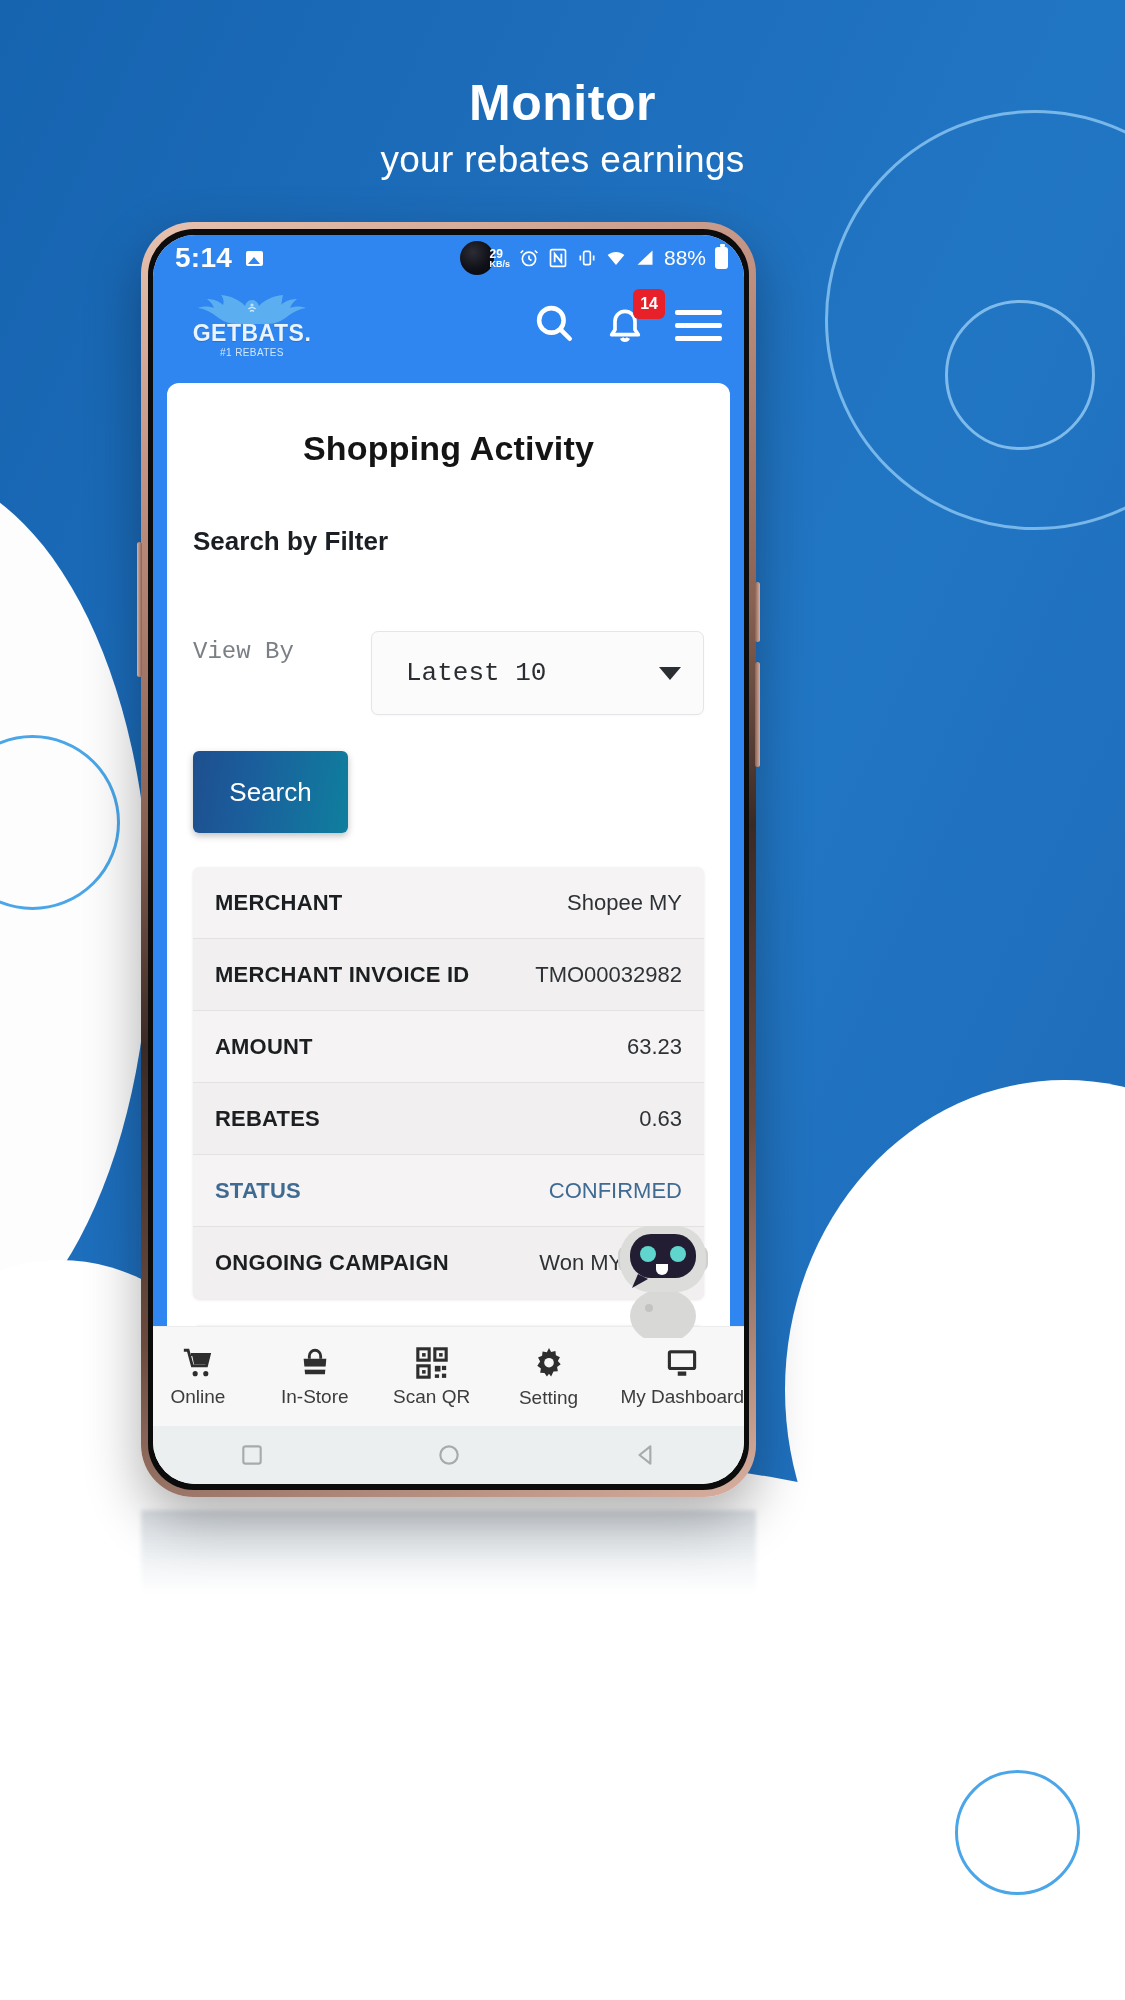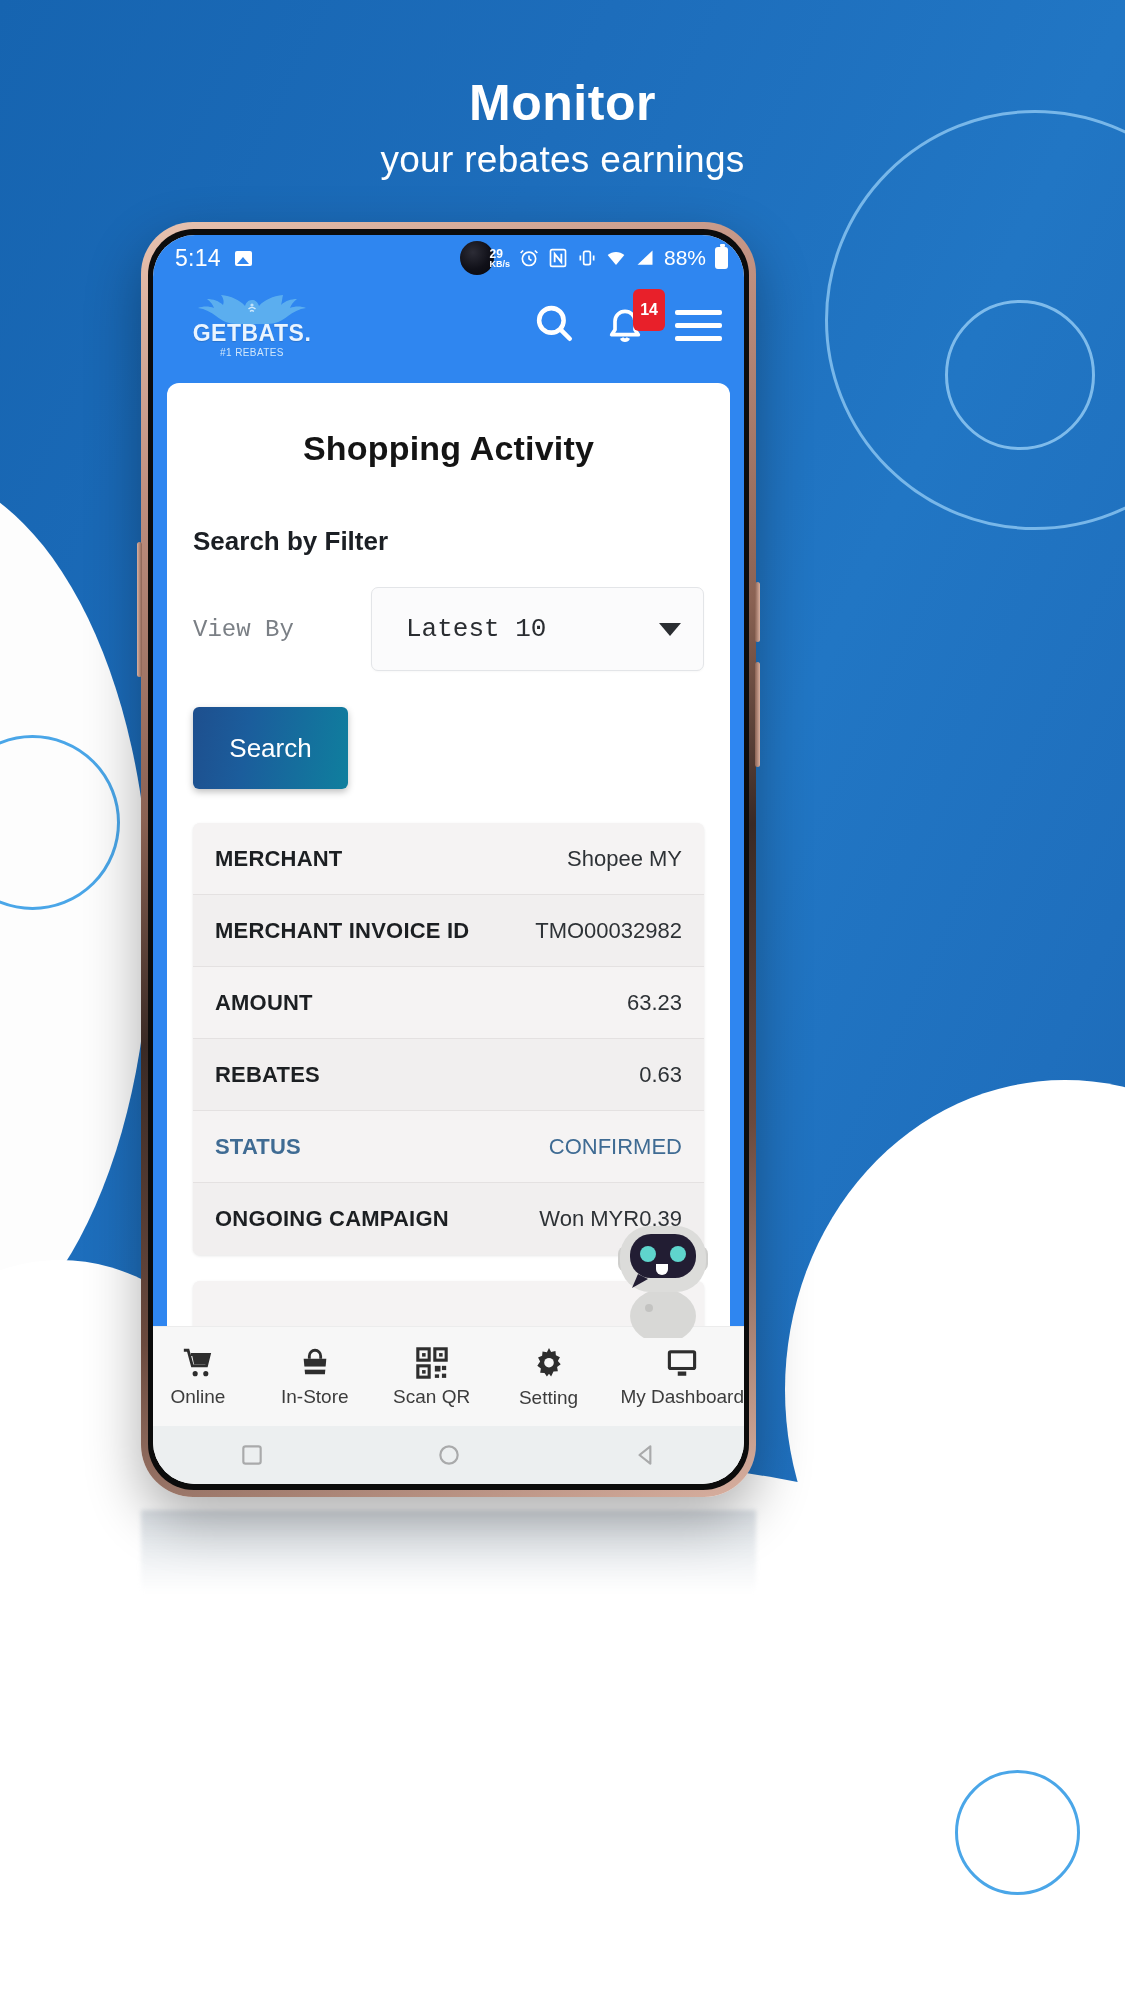--- a/index.html
+++ b/index.html
@@ -114,21 +114,21 @@
   }
 
   
   #statusbar {
     height: 46px; background: #2f86f0;
     display: flex; align-items: center;
     padding: 0 16px 0 22px;
     color: #ffffff;
     position: relative;
   }
-  #status-time { font-size: 23px; font-weight: 400; letter-spacing: .3px; }
+  #status-time { font-size: 28px; font-weight: 700; letter-spacing: .3px; }
   .sb-left-icons { display: flex; align-items: center; gap: 8px; margin-left: 14px; }
   .sb-right { margin-left: auto; display: flex; align-items: center; gap: 9px; }
   .icon-img {
     width: 17px; height: 15px; background: #fff; border-radius: 2px;
     position: relative; display: inline-block;
   }
   .icon-img::after {
     content:""; position:absolute; left:2px; bottom:2px;
     border-left: 6px solid transparent; border-right: 6px solid transparent;
     border-bottom: 7px solid #2f86f0;
@@ -167,21 +167,21 @@
     font-size: 23px; font-weight: bold; color: #e9f4ff; letter-spacing: .5px;
     line-height: 1; text-shadow: 0 1px 1px rgba(0,0,0,.15);
   }
   #logo-tag { font-size: 10px; color: #cfe6fb; letter-spacing: .4px; margin-top: 2px; }
   #header-actions { margin-left: auto; display: flex; align-items: center; gap: 30px; }
   .hdr-btn { position: relative; cursor: pointer; }
   .badge {
     position: absolute; top: -13px; right: -20px;
     background: #e8202a; color: #fff;
     font-size: 16px; font-weight: bold;
-    border-radius: 6px; padding: 12px 7px; line-height: 1.1;
+    border-radius: 6px; padding: 6px 7px; line-height: 1.1;
   }
   #hamburger { display: flex; flex-direction: column; gap: 8px; }
   #hamburger span { display: block; width: 47px; height: 5px; background: #fff; border-radius: 2px; }
 
   
   #content {
     position: absolute; top: 134px; left: 0; right: 0; bottom: 118px;
     background: #2f86f0;
     overflow: hidden;
   }
@@ -210,20 +210,21 @@
   #viewby-label { font-size: 24px; color: #7a7f85; width: 178px; flex: none; }
   #viewby-select {
     flex: 1; height: 84px;
     border: 1px solid #e3e5e8; border-radius: 7px;
     background: #fbfbfc;
     display: flex; align-items: center;
     padding: 0 22px 0 34px;
     font-size: 26px; color: #2a2d31;
     position: relative;
     box-shadow: 0 1px 2px rgba(0,0,0,0.03);
+    margin-top: 44px;
   }
   #viewby-caret {
     margin-left: auto;
     width: 0; height: 0;
     border-left: 11px solid transparent;
     border-right: 11px solid transparent;
     border-top: 13px solid #2b2e32;
   }
   #search-btn {
     margin: 36px 0 0 0;

